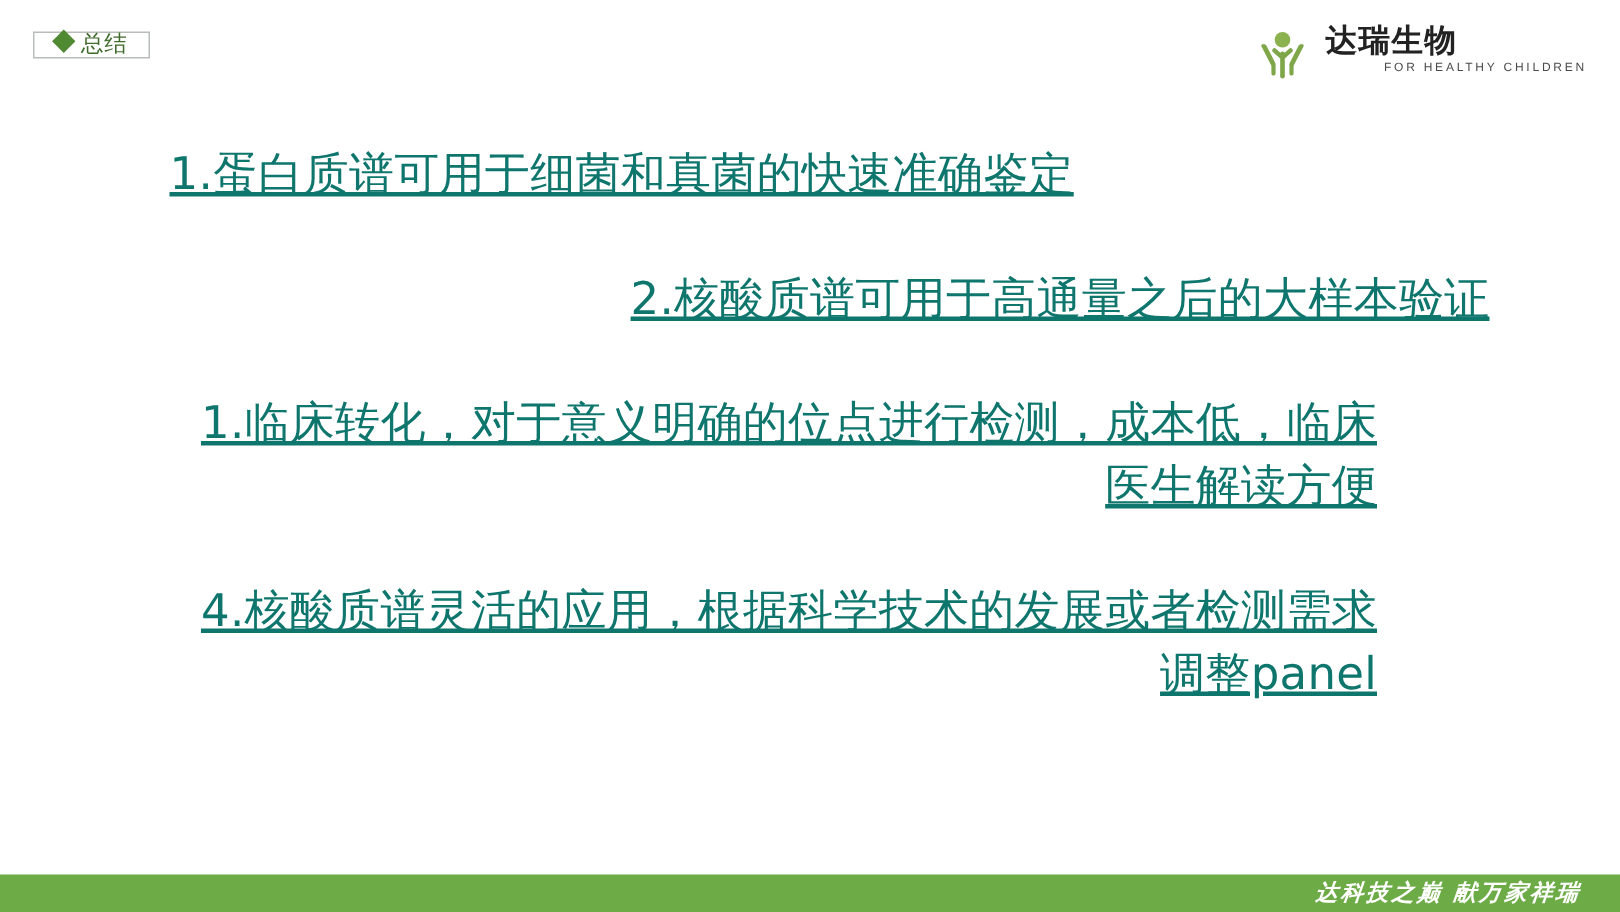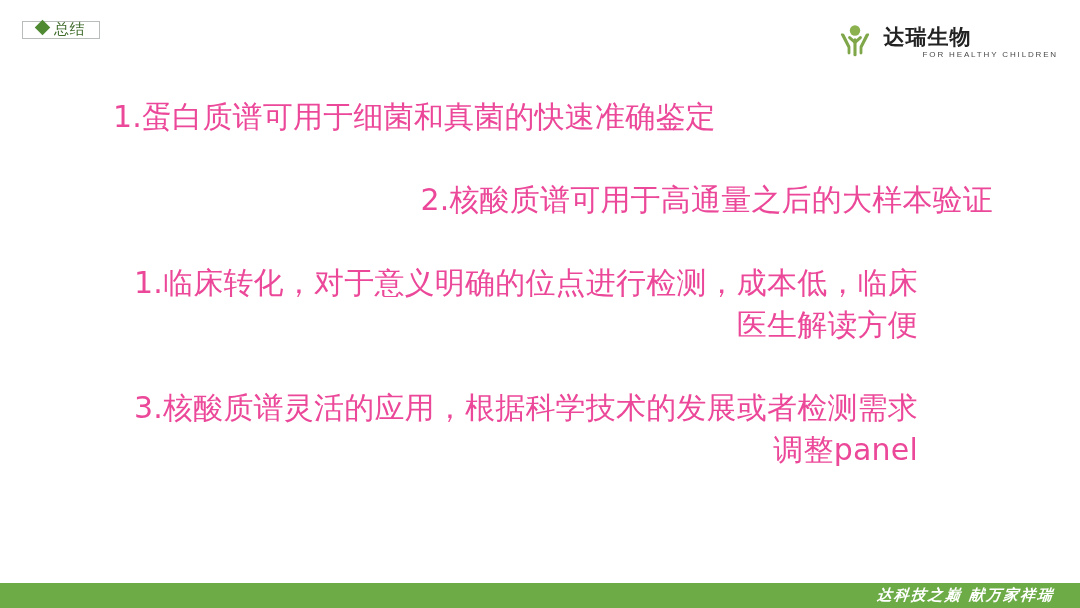--- a/index.html
+++ b/index.html
@@ -54,21 +54,21 @@
     white-space: nowrap;
   }
 
   
   .logo {
     position: absolute;
     right: 22px;
     top: 16px;
     height: 44px;
     display: flex;
-    align-items: flex-end;
+    align-items: flex-start;
     gap: 9px;
   }
   .logo-mark {
     width: 40px;
     height: 40px;
     flex: none;
     display: block;
   }
   .logo-words {
     display: flex;
@@ -97,26 +97,27 @@
   }
 
   
   .content {
     position: absolute;
     left: 113px;
     top: 96px;
     width: 880px;
   }
   .point {
-    color: #ec4899;
+    color: #0f766e;
     font-size: 30px;
     line-height: 42px;
     font-family: "DejaVu Sans", "Liberation Sans", sans-serif;
     letter-spacing: 0.2px;
     white-space: pre-wrap;
+    text-decoration: underline;
   }
   .point + .point {
     margin-top: 41px;
     text-align: right;
   }
   .point.wrapped {
     max-width: 805px;
   }
 
   
@@ -165,20 +166,20 @@
     <div class="logo-words">
       <div class="logo-name">达瑞生物</div>
       <div class="logo-tagline">FOR HEALTHY CHILDREN</div>
     </div>
   </div>
 
   <div class="content">
     <div class="point">1.蛋白质谱可用于细菌和真菌的快速准确鉴定</div>
     <div class="point">2.核酸质谱可用于高通量之后的大样本验证</div>
     <div class="point wrapped">1.临床转化，对于意义明确的位点进行检测，成本低，临床医生解读方便</div>
-    <div class="point wrapped">3.核酸质谱灵活的应用，根据科学技术的发展或者检测需求调整panel</div>
+    <div class="point wrapped">4.核酸质谱灵活的应用，根据科学技术的发展或者检测需求调整panel</div>
   </div>
 
   <div class="footer-bar">
     <div class="footer-slogan">达科技之巅 献万家祥瑞</div>
   </div>
 
 </div>
 
 </body></html>

